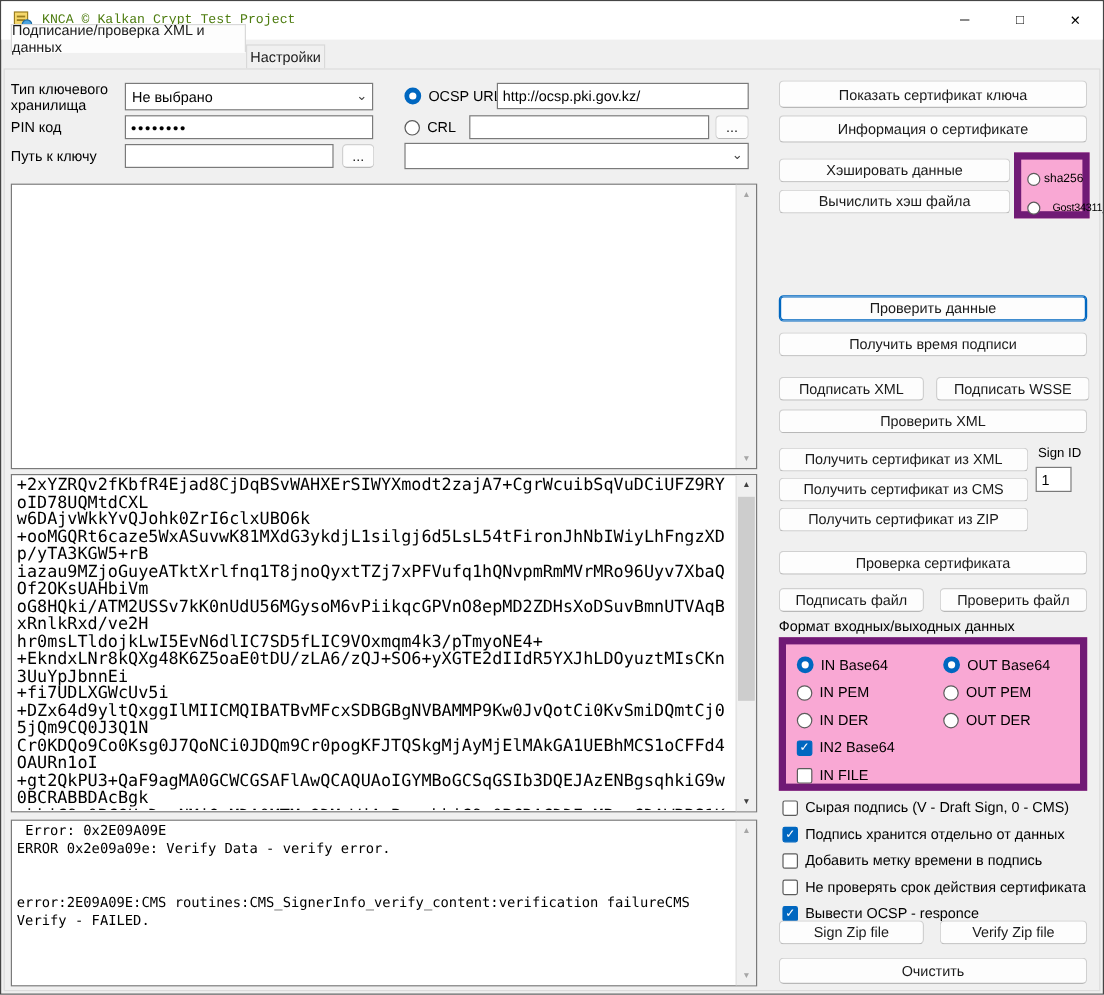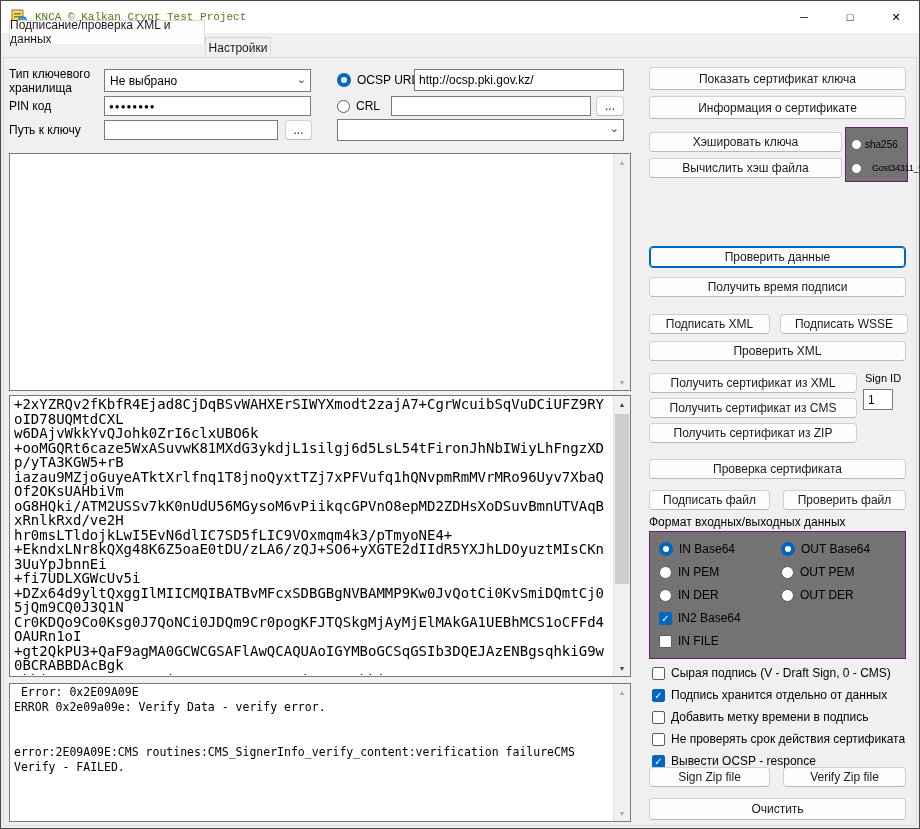--- a/index.html
+++ b/index.html
@@ -19,21 +19,21 @@
   .tab.active { background:#fdfdfd; border-bottom:1px solid #fdfdfd; z-index:2; }
   .tabpage { position:absolute; left:2px; top:56px; width:914px; height:769px; border:1px solid #dcdcdc; background:#f0f0f0; }
 
   
   .lbl { position:absolute; font-size:12px; color:#000; }
   .btn { position:absolute; background:#fdfdfd; border:1px solid #d0d0d0; border-bottom-color:#b8b8b8; border-radius:4px; display:flex; align-items:center; justify-content:center; font-size:12px; color:#1a1a1a; cursor:default; }
   .btn.focused { border:1px solid #0067c0; box-shadow:inset 0 0 0 1px #0067c0; }
   .input { position:absolute; background:#fff; border:1px solid #7a7a7a; font-family:"Liberation Sans",sans-serif; font-size:12px; padding:0 4px; color:#000; }
   .combo { position:absolute; background:#fff; border:1px solid #7a7a7a; display:flex; align-items:center; font-size:12px; padding:0 8px 0 5px; color:#000; }
   .combo .chev { position:absolute; right:4px; top:50%; transform:translateY(-60%); font-size:11px; color:#404040; }
-  .panel { position:absolute; background:#737373; border:1px solid #701a75; }
+  .panel { position:absolute; background:#f9a8d4; border:6px solid #701a75; }
 
   
   .opt { position:absolute; display:flex; align-items:center; gap:6px; height:18px; font-size:12px; color:#000; }
   .radio { width:13px; height:13px; border-radius:50%; border:1px solid #5c5c5c; background:#fff; flex:0 0 auto; }
   .radio.on { width:14px; height:14px; border:4px solid #0067c0; }
   .check { width:13px; height:13px; border:1px solid #5c5c5c; border-radius:2px; background:#fff; flex:0 0 auto; color:#fff; font-size:10px; line-height:11px; text-align:center; }
   .check.on { background:#0067c0; border-color:#0067c0; }
   .check.on::after { content:"✓"; }
 
   
@@ -149,21 +149,21 @@
 Verify - FAILED.</div>
     <div class="vscroll">
       <div class="sarrow up">▲</div>
       <div class="sarrow down">▼</div>
     </div>
   </div>
 
   <div class="btn" style="left:648px;top:66px;width:257px;height:23px">Показать сертификат ключа</div>
   <div class="btn" style="left:648px;top:95px;width:257px;height:23px">Информация о сертификате</div>
 
-  <div class="btn" style="left:648px;top:131px;width:193px;height:20px">Хэшировать ключа</div>
+  <div class="btn" style="left:648px;top:131px;width:193px;height:20px">Хэшировать данные</div>
   <div class="btn" style="left:648px;top:157px;width:193px;height:20px">Вычислить хэш файла</div>
   <div class="panel" style="left:844px;top:126px;width:63px;height:55px">
     <div class="opt" style="left:5px;top:7px;gap:3px">
       <span class="radio" style="width:11px;height:11px"></span>
       <span style="font-size:10px">sha256</span>
     </div>
     <div class="opt" style="left:5px;top:31px;gap:10px">
       <span class="radio" style="width:11px;height:11px"></span>
       <span class="small-lbl">Gost34311_95</span>
     </div>

